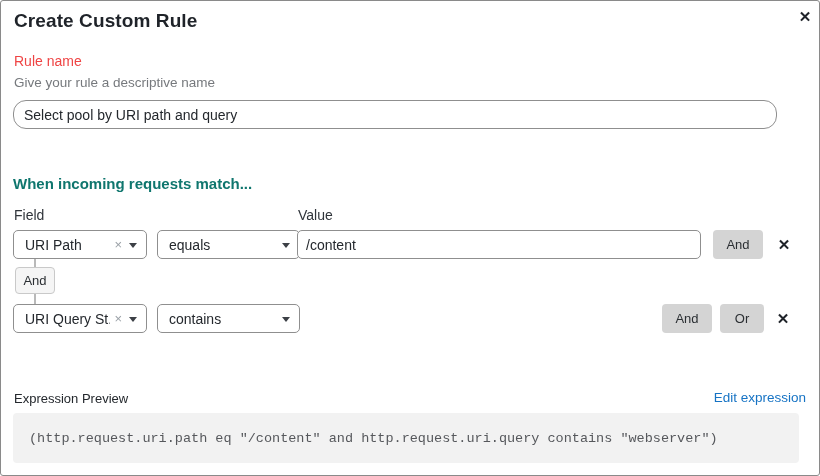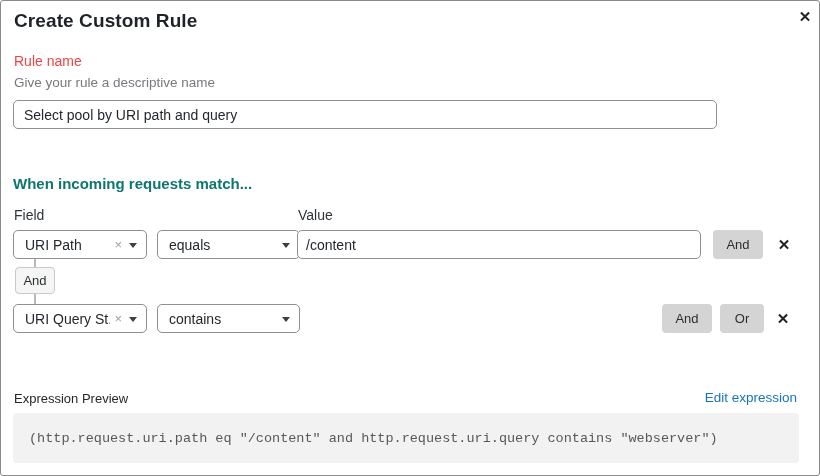--- a/index.html
+++ b/index.html
@@ -41,21 +41,21 @@
   }
   .text-input {
     border:1px solid #8f8f8f; border-radius:5px;
     background:#ffffff;
     font-family:"Liberation Sans", sans-serif;
     font-size:14px; color:#24282d;
     padding:0 10px;
     outline:none;
     height:29px;
   }
-  .rule-name-input { left:12px; top:99px; width:704px; }
+  .rule-name-input { left:12px; top:99px; width:764px;border-radius:13px; }
 
   .match-heading {
     left:12px; top:174px;
     font-size:15px; font-weight:700; color:#0f766e;
   }
   .col-label { font-size:14px; color:#30353b; top:206px; }
   .col-field { left:13px; }
   .col-operator { left:157px;margin-top:34px; }
   .col-value { left:297px; }
 
@@ -119,21 +119,21 @@
     border:1px solid #c9c9c9; border-radius:4px;
     display:flex; align-items:center; justify-content:center;
     font-size:13px; color:#2b2f33;
   }
 
   .expr-label {
     left:13px; top:390px;
     font-size:13px; color:#24282d;
   }
   .edit-link {
-    top:389px; right:22px;
+    top:389px; right:13px;
     font-size:13.5px; color:#1673c4;
     text-decoration:none; cursor:pointer;
   }
   .code-block {
     left:12px; top:412px; width:786px; height:50px;
     background:#f2f2f2; border-radius:4px;
     display:flex; align-items:center;
     padding-left:16px;
     overflow:hidden;
   }

